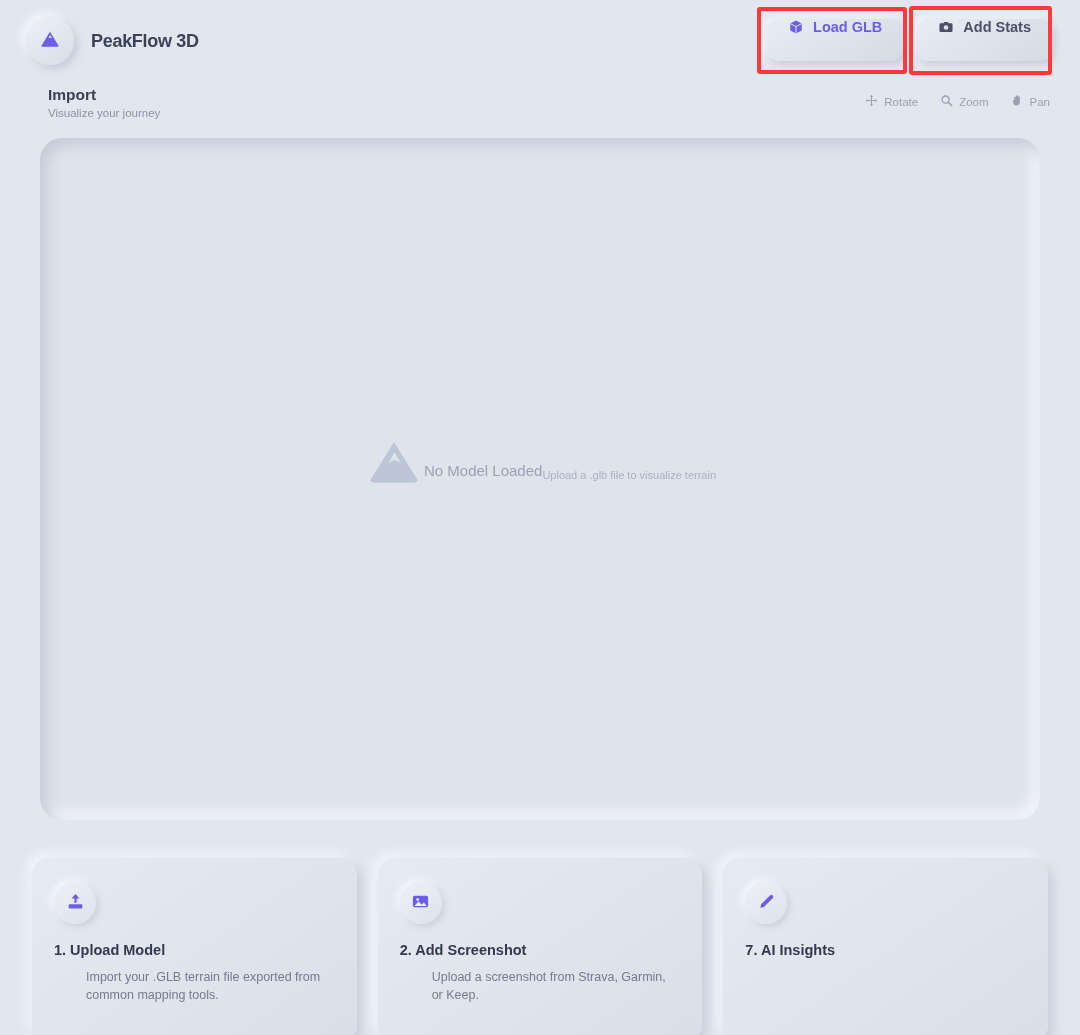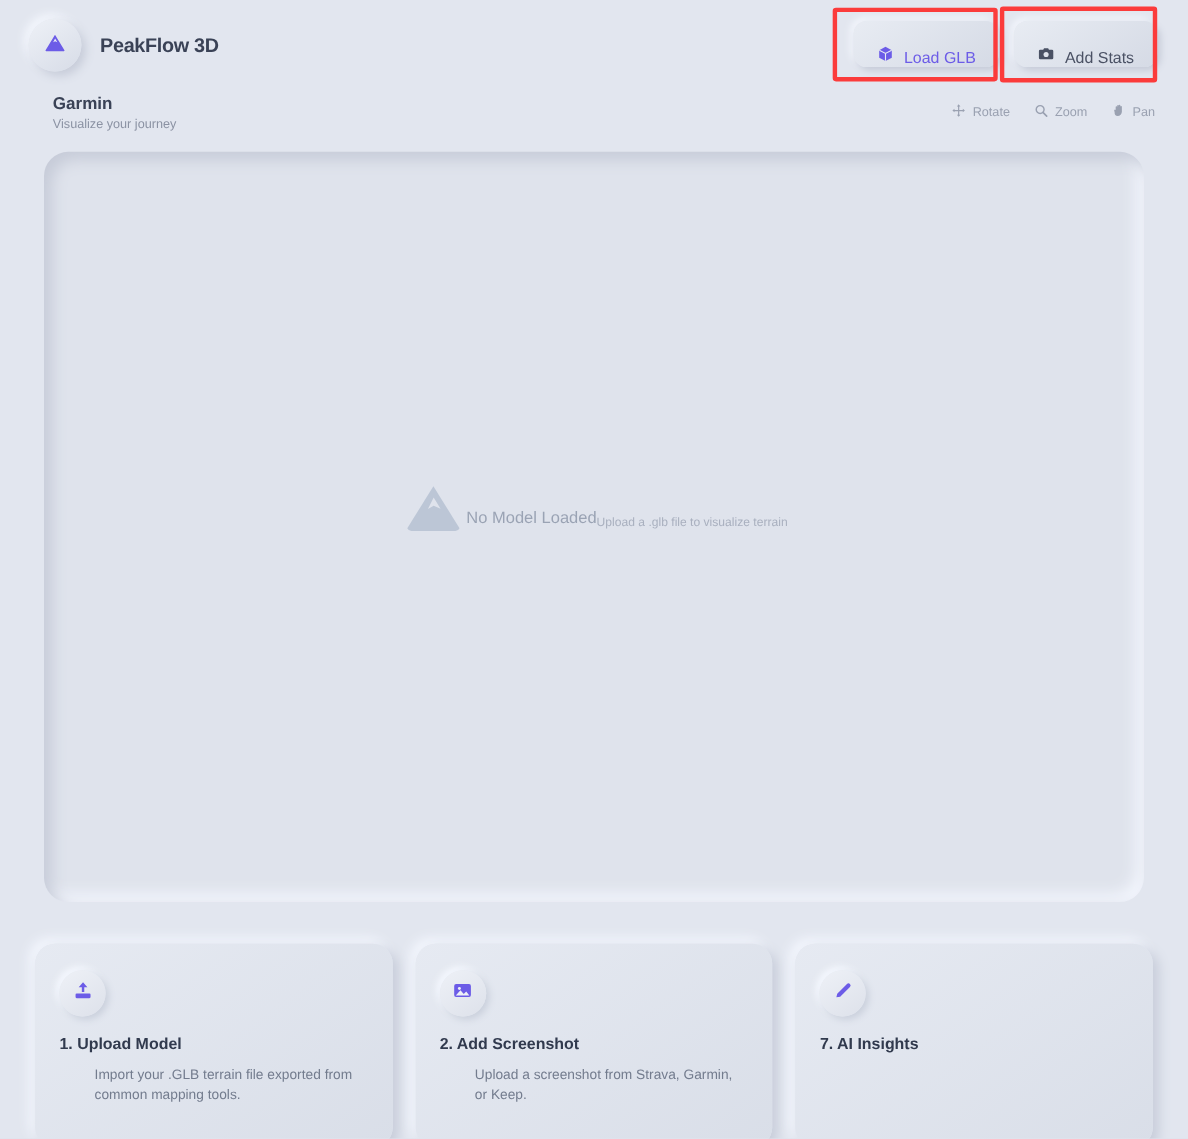--- a/index.html
+++ b/index.html
@@ -62,25 +62,25 @@
   }
 
   .action-btn {
     height: 42px;
     padding: 0 21px;
     border: none;
     border-radius: 12px;
     background: linear-gradient(145deg, #e8ecf3, #d5dae5);
     box-shadow: 3px 3px 7px #c5cad7, -3px -3px 7px #f3f6fc;
     display: flex;
-    align-items: flex-end;
+    align-items: flex-start;
     gap: 9px;
     font-family: "Liberation Sans", sans-serif;
     font-size: 14.5px;
-    font-weight: normal;
+    font-weight: bold;
     cursor: pointer;
   }
 
   .action-btn.primary { color: #6c5ce7; }
   .action-btn.secondary { color: #4a5164; }
 
   
   .annot {
     position: absolute;
     border: 4px solid #fb3b3b;
@@ -251,21 +251,21 @@
     </button>
 
   </div>
 </div>
 
 <div class="annot annot-load-glb"></div>
 <div class="annot annot-add-stats"></div>
 
 <div class="section-row">
   <div class="section-heading">
-    <div class="section-title">Garmin</div>
+    <div class="section-title">Import</div>
     <div class="section-sub">Visualize your journey</div>
   </div>
 
   <div class="view-controls">
 
     <div class="view-ctrl">
       <span>
         <svg width="13" height="13" viewBox="0 0 24 24" fill="#9aa1b1">
           <path d="M12 1.5 L15 5 L13 5 L13 11 L19 11 L19 9 L22.5 12 L19 15 L19 13 L13 13 L13 19 L15 19 L12 22.5 L9 19 L11 19 L11 13 L5 13 L5 15 L1.5 12 L5 9 L5 11 L11 11 L11 5 L9 5 Z"></path>
         </svg>

